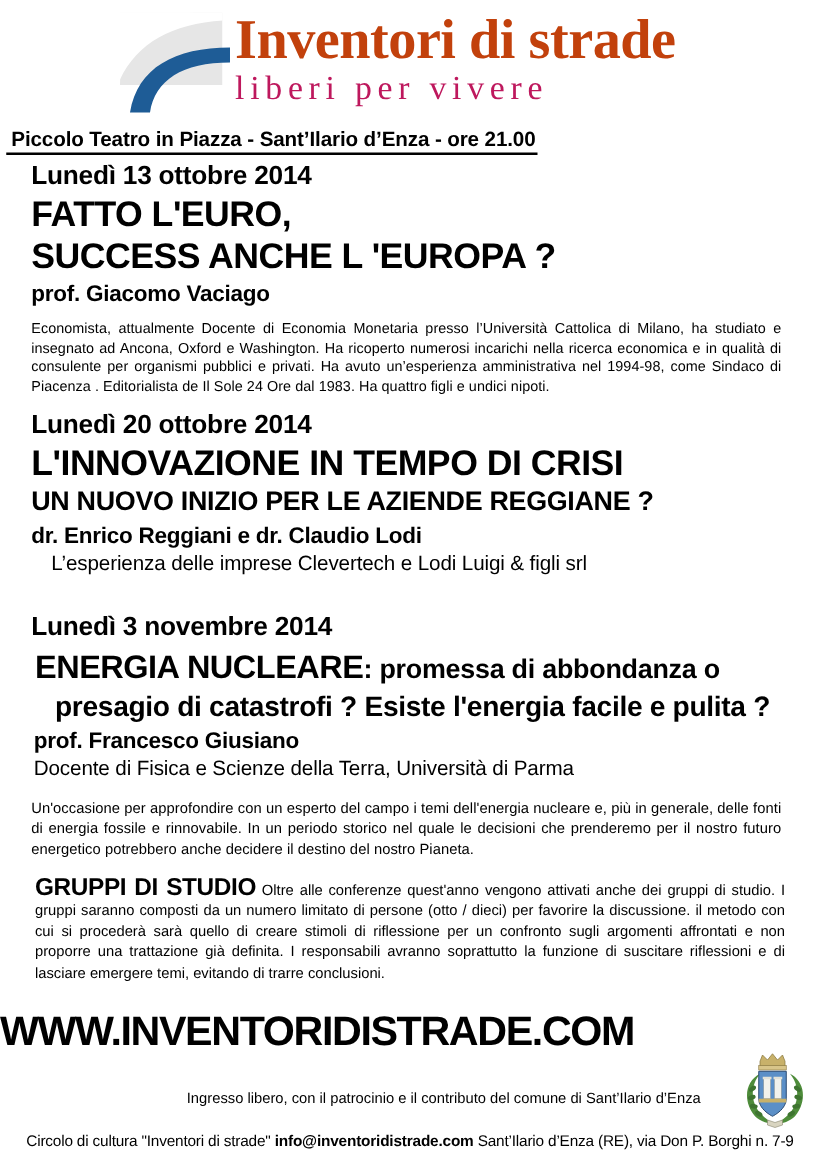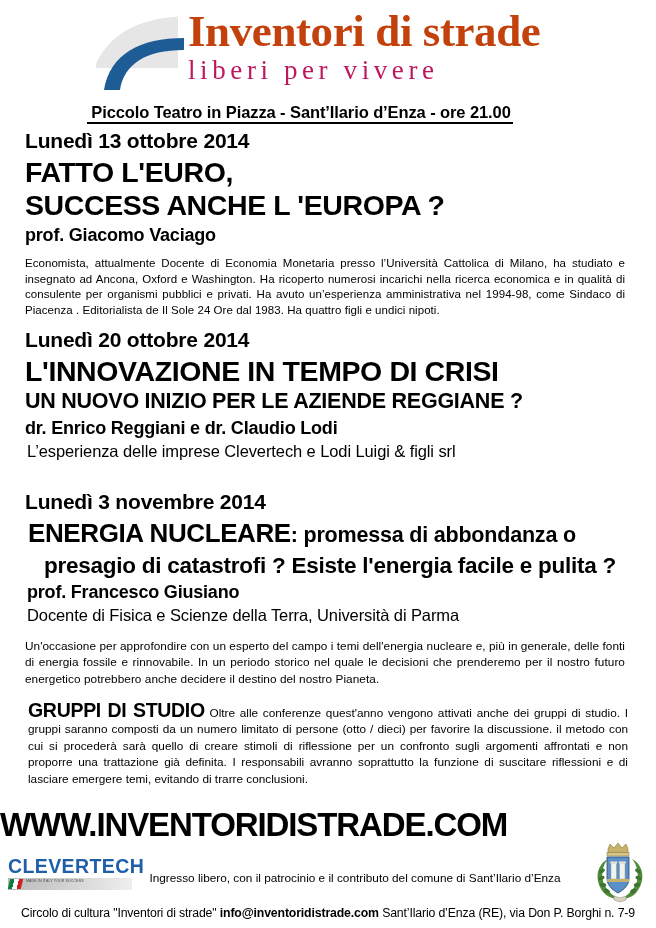--- a/index.html
+++ b/index.html
@@ -60,24 +60,24 @@
     line-height: 30px;
     color: #be185d;
     letter-spacing: 4.6px;
     margin-top: 1px;
     white-space: nowrap;
   }
 
   
   .venue {
     position: absolute;
-    left: 16px;
+    left: 5px;
     top: 103px;
     width: 568px;
-    text-align: center;
+    text-align: left;
     font-size: 16.5px;
     font-weight: bold;
     letter-spacing: -0.1px;
   }
   .venue span {
     border-bottom: 2px solid #000;
     padding: 0 2px 1px 4px;
   }
 
   
@@ -267,48 +267,40 @@
     <div class="ev-title" style="margin-top:2px;">SUCCESS ANCHE L 'EUROPA ?</div>
     <div class="ev-speaker" style="margin-top:3px;">prof. Giacomo Vaciago</div>
     <div class="ev-bio" style="margin-top:10px; width:600px;">Economista, attualmente Docente di Economia Monetaria presso l’Università Cattolica di Milano, ha studiato e insegnato ad Ancona, Oxford e Washington. Ha ricoperto numerosi incarichi nella ricerca economica e in qualità di consulente per organismi pubblici e privati. Ha avuto un’esperienza amministrativa nel 1994-98, come Sindaco di Piacenza . Editorialista de Il Sole 24 Ore dal 1983. Ha quattro figli e undici nipoti.</div>
   </div>
 
   <div class="event" style="left:25px; top:327px;">
     <div class="ev-date">Lunedì 20 ottobre 2014</div>
     <div class="ev-title" style="margin-top:4px;">L'INNOVAZIONE IN TEMPO DI CRISI</div>
     <div class="ev-title-2" style="margin-top:2px;">UN NUOVO INIZIO PER LE AZIENDE REGGIANE ?</div>
     <div class="ev-speaker" style="margin-top:3px;">dr. Enrico Reggiani e dr. Claudio Lodi</div>
-    <div class="ev-note" style="margin-top:2px; margin-left:2px;">L’esperienza delle imprese Clevertech e Lodi Luigi &amp; figli srl</div>
+    <div class="ev-note" style="margin-top:2px; margin-left:16px;">L’esperienza delle imprese Clevertech e Lodi Luigi &amp; figli srl</div>
   </div>
 
   <div class="event" style="left:25px; top:489px;">
     <div class="ev-date">Lunedì 3 novembre 2014</div>
     <div class="mixed-head" style="margin-top:4px; margin-left:3px;">
       <span>ENERGIA NUCLEARE</span><span class="light">: promessa di abbondanza o</span>
     </div>
     <div class="ev-title-2" style="margin-top:3px; margin-left:19px; font-size:22.5px;">presagio di catastrofi ? Esiste l'energia facile e pulita ?</div>
     <div class="ev-speaker" style="margin-top:3px; margin-left:2px;">prof. Francesco Giusiano</div>
     <div class="ev-note" style="margin-top:2px; margin-left:2px;">Docente di Fisica e Scienze della Terra, Università di Parma</div>
     <div class="ev-bio" style="margin-top:12px; width:600px; font-size:11.8px; line-height:16.4px;">Un'occasione per approfondire con un esperto del campo i temi dell'energia nucleare e, più in generale, delle fonti di energia fossile e rinnovabile. In un periodo storico nel quale le decisioni che prenderemo per il nostro futuro energetico potrebbero anche decidere il destino del nostro Pianeta.</div>
   </div>
 
   <div class="gruppi">
     <span class="gruppi-head">GRUPPI DI STUDIO</span><span> Oltre alle conferenze quest'anno vengono attivati anche dei gruppi di studio. I gruppi saranno composti da un numero limitato di persone (otto / dieci) per favorire la discussione. il metodo con cui si procederà sarà quello di creare stimoli di riflessione per un confronto sugli argomenti affrontati e non proporre una trattazione già definita. I responsabili avranno soprattutto la funzione di suscitare riflessioni e di lasciare emergere temi, evitando di trarre conclusioni.</span>
   </div>
 
   <div class="site-url">WWW.INVENTORIDISTRADE.COM</div>
 
-  <div class="clevertech">
-    <div class="ct-word">CLEVERTECH</div>
-    <div class="ct-bar">
-      <div class="ct-flag"></div>
-      <div class="ct-tiny">MADE IN ITALY
-YOUR SUCCESS</div>
-    </div>
-  </div>
 
   <div class="patron">Ingresso libero, con il patrocinio e il contributo del comune di Sant’Ilario d’Enza</div>
 
   <div class="crest">
     <svg width="56" height="62" viewBox="0 0 56 62" xmlns="http://www.w3.org/2000/svg">
 
       <path d="M16 18 C 4 24 2 40 12 52 C 16 56 22 58 27 58 C 20 54 13 48 11 40 C 9 32 11 24 16 18 Z" fill="#4E8C3A"></path>
       <path d="M40 18 C 52 24 54 40 44 52 C 40 56 34 58 29 58 C 36 54 43 48 45 40 C 47 32 45 24 40 18 Z" fill="#4E8C3A"></path>
 
       <g fill="#3E7430">

